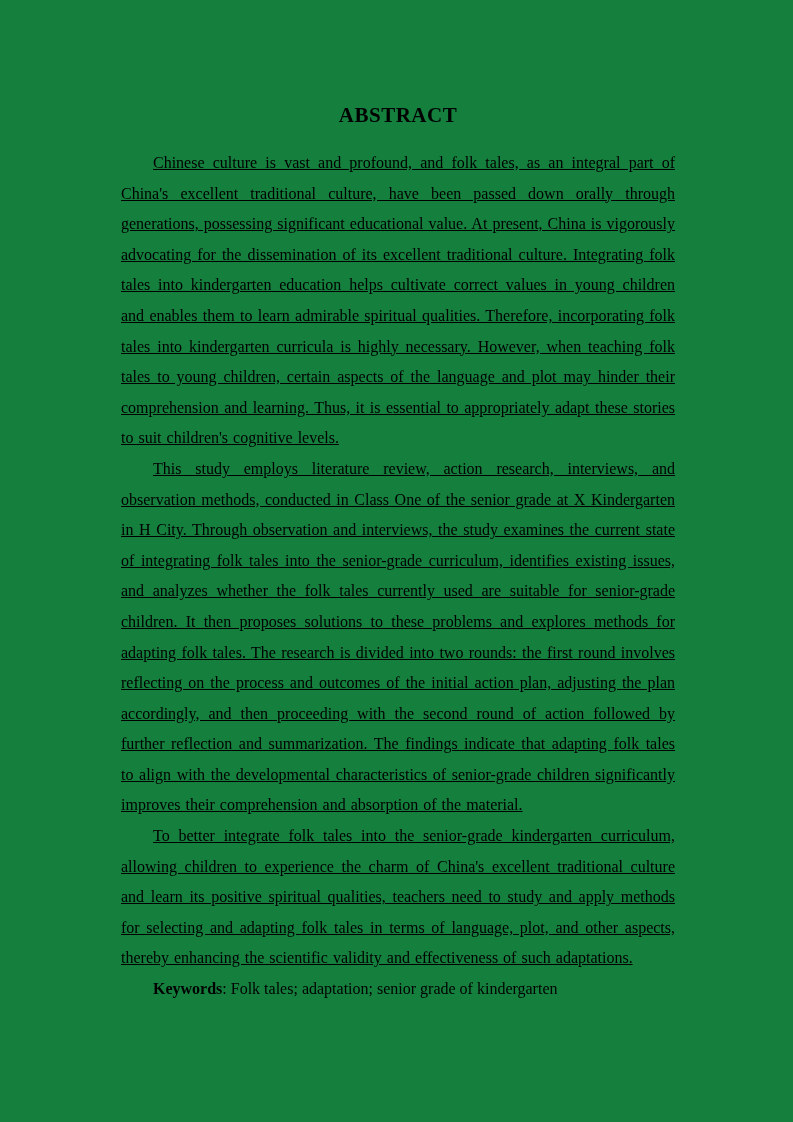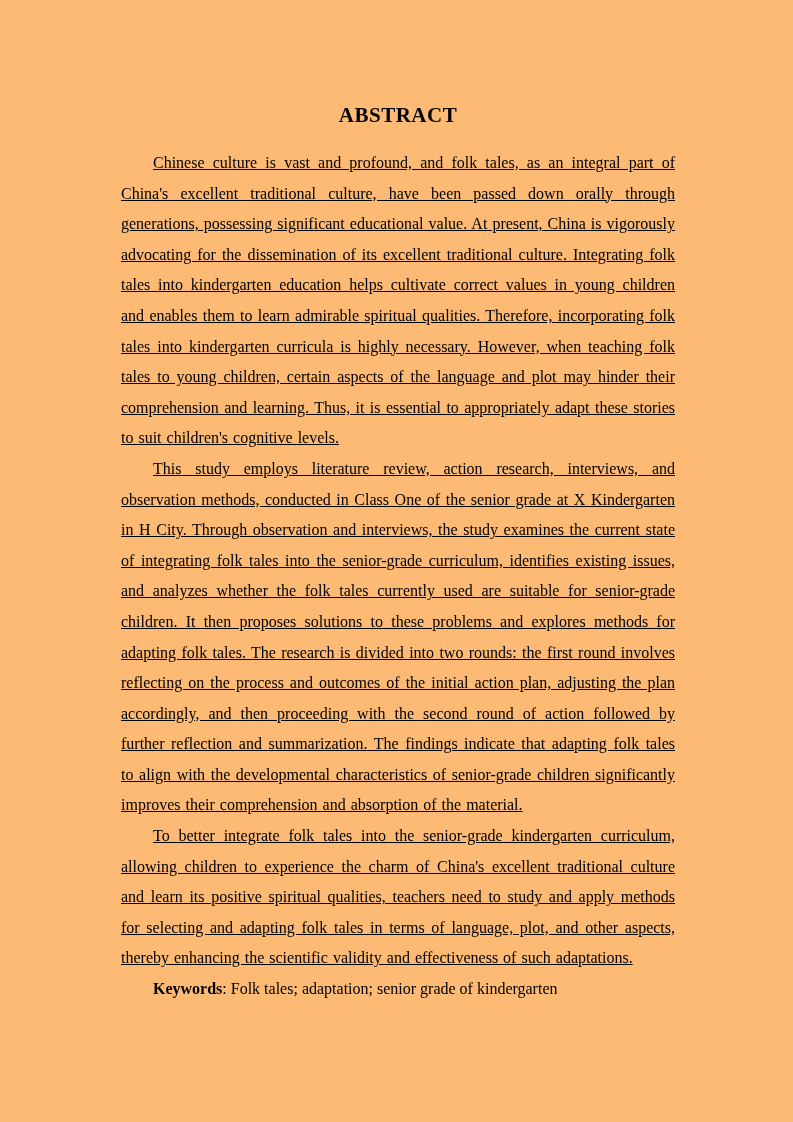--- a/index.html
+++ b/index.html
@@ -4,21 +4,21 @@
 <style>
   html, body {
     margin: 0;
     padding: 0;
     background: #ffffff;
   }
   .page {
     position: relative;
     width: 793px;
     height: 1122px;
-    background: #fdba74;
+    background: #15803d;
     color: #000000;
     font-family: "Liberation Serif", "DejaVu Serif", serif;
     box-sizing: border-box;
     padding-top: 102px;
     overflow: hidden;
   }
   .content {
     box-sizing: border-box;
     padding: 0 118px 0 121px;
   }

